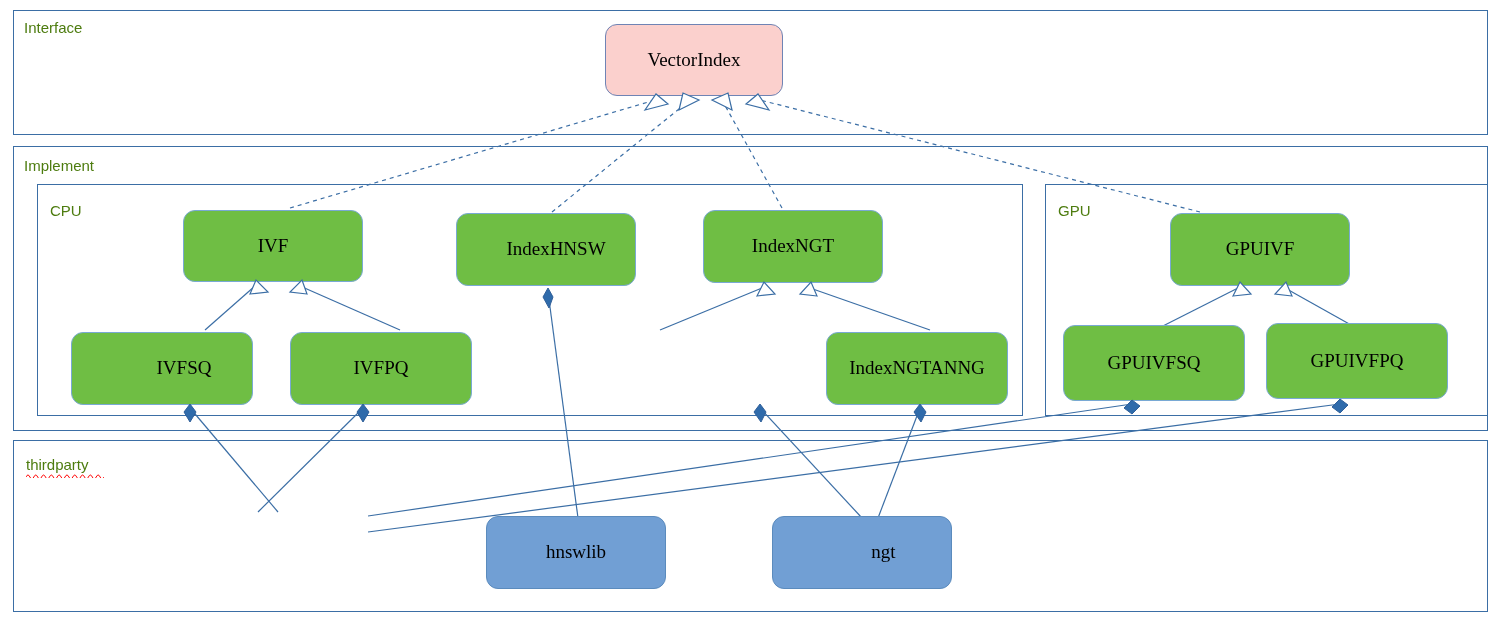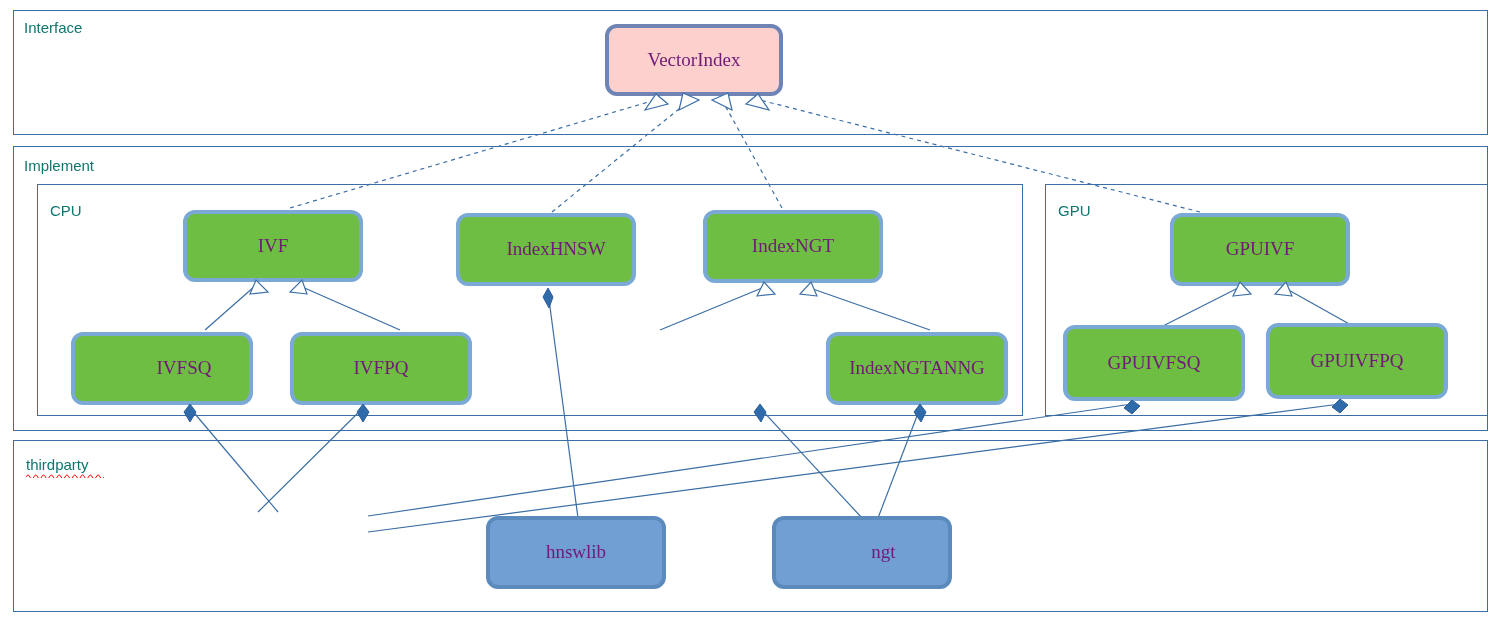--- a/index.html
+++ b/index.html
@@ -21,46 +21,46 @@
   .group {
     position: absolute;
     box-sizing: border-box;
     border: 1px solid #3b6ea5;
     background: transparent;
   }
   .group-label {
     position: absolute;
     font-family: "Liberation Sans", sans-serif;
     font-size: 15px;
-    color: #0f766e;
+    color: #4d7c0f;
     white-space: nowrap;
     line-height: 1;
   }
   .group-label.spelled {
     text-decoration-color: #111111;
   }
   .squiggle {
     position: absolute;
     left: 0;
     bottom: -6px;
     width: 100%;
     height: 5px;
   }
   
   .node {
     position: absolute;
     box-sizing: border-box;
     border-radius: 12px;
-    border: 4px solid #be185d;
+    border: 1px solid #be185d;
     display: flex;
     align-items: center;
     justify-content: center;
     font-family: "Liberation Serif", serif;
     font-size: 19px;
-    color: #701a75;
+    color: #000000;
     text-align: center;
     line-height: 1.1;
     z-index: 5;
   }
   .node.iface  { background: #fbd0cd; border-color: #6f84b5; }
   .node.impl   { background: #6fbe44; border-color: #79a9d4; }
   .node.third  { background: #719fd4; border-color: #5b8bbd; }
 
   
   #edges {

